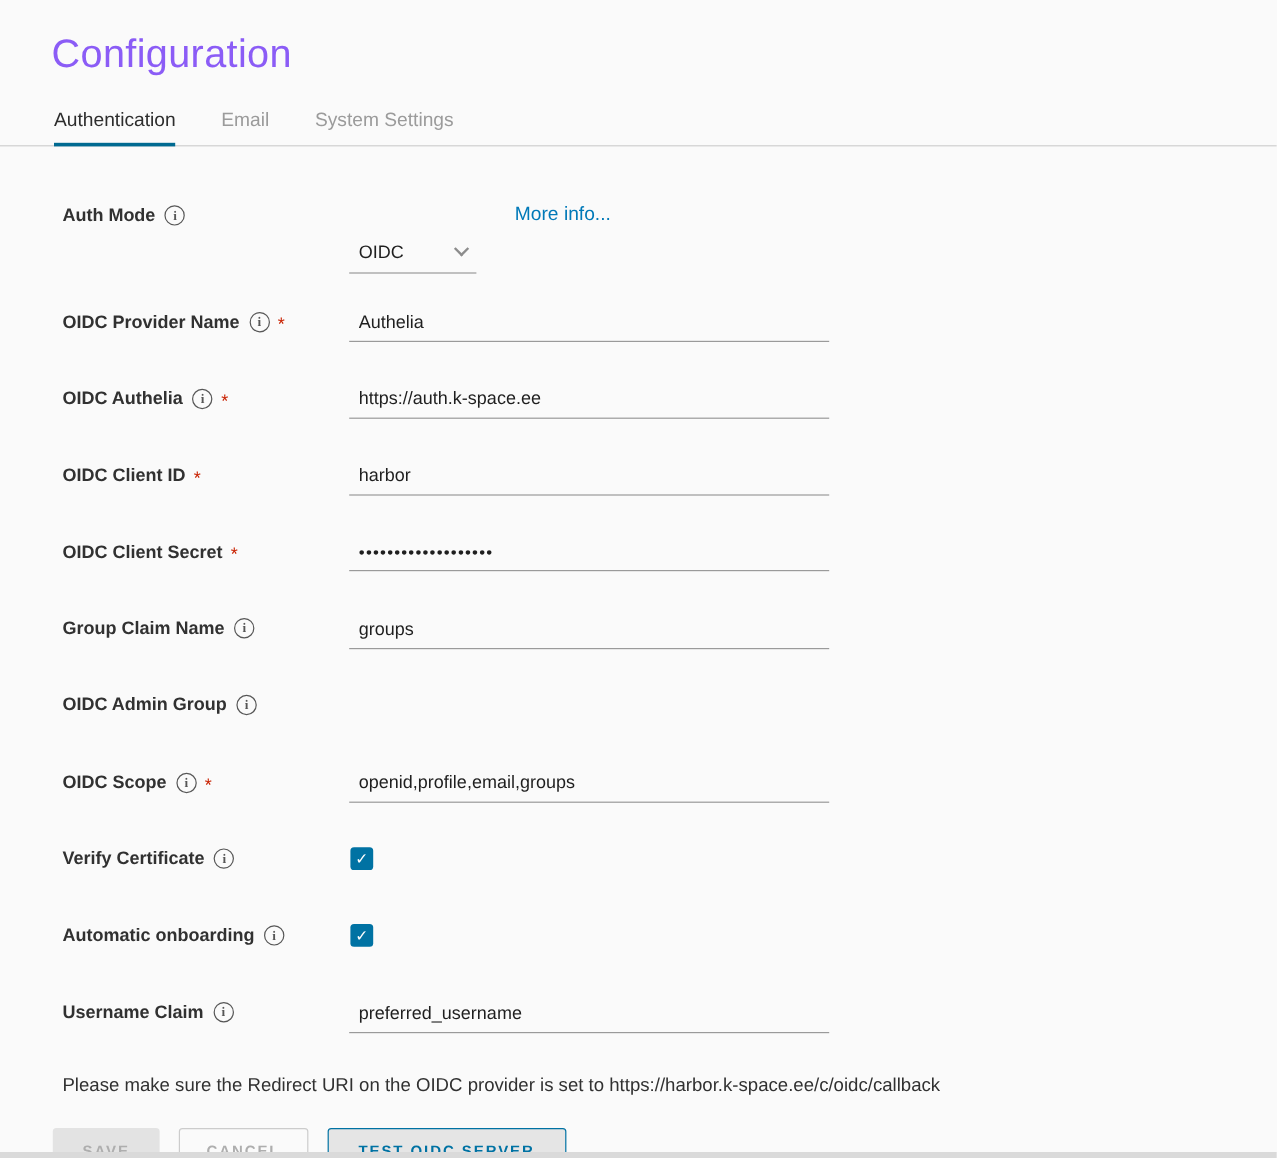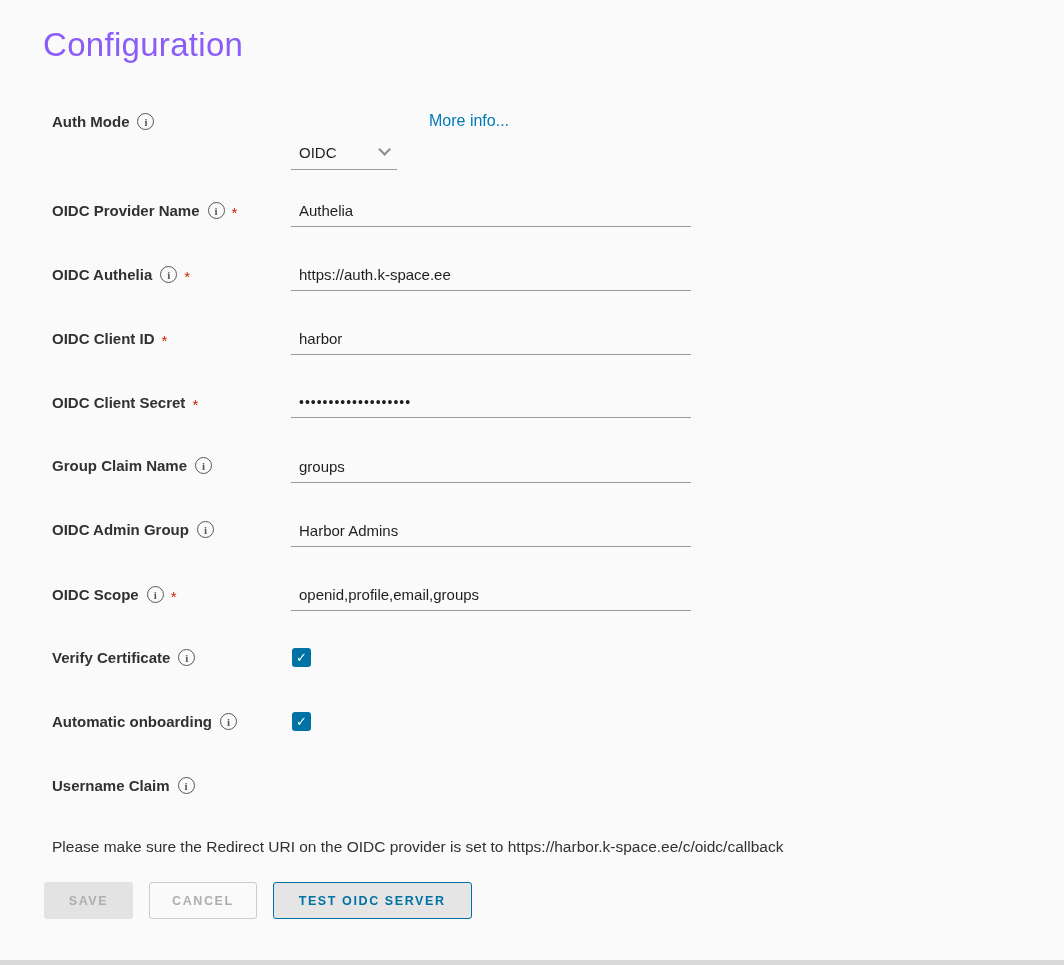--- a/index.html
+++ b/index.html
@@ -199,20 +199,25 @@
     background: #dadada;
   }
 </style>
 </head>
 <body>
 
 <div class="page">
 
   <h1 class="page-title">Configuration</h1>
 
+  <div class="tabbar">
+    <div class="tab active">Authentication</div>
+    <div class="tab">Email</div>
+    <div class="tab">System Settings</div>
+  </div>
 
   <div class="form">
 
     <div class="form-row">
       <div class="label-cell">
         <span class="label-text">Auth Mode</span>
         <span class="info-icon">i</span>
       </div>
       <div class="select-row-controls">
         <div class="select-box">
@@ -273,23 +278,20 @@
       <div class="control-cell">
         <input class="text-input" type="text" value="groups" style="">
       </div>
     </div>
 
     <div class="form-row">
       <div class="label-cell">
         <span class="label-text">OIDC Admin Group</span>
         <span class="info-icon">i</span>
       </div>
-      <div class="control-cell">
-        <input class="text-input" type="text" value="Harbor Admins" style="">
-      </div>
     </div>
 
     <div class="form-row">
       <div class="label-cell">
         <span class="label-text">OIDC Scope</span>
         <span class="info-icon">i</span>
         <span class="required-star">*</span>
       </div>
       <div class="control-cell">
         <input class="text-input" type="text" value="openid,profile,email,groups" style="">
@@ -313,20 +315,23 @@
       </div>
       <div class="control-cell">
         <div class="checkbox">✓</div>
       </div>
     </div>
 
     <div class="form-row">
       <div class="label-cell">
         <span class="label-text">Username Claim</span>
         <span class="info-icon">i</span>
+      </div>
+      <div class="control-cell">
+        <input class="text-input" type="text" value="preferred_username" style="">
       </div>
     </div>
 
   </div>
 
   <p class="redirect-note">Please make sure the Redirect URI on the OIDC provider is set to https://harbor.k-space.ee/c/oidc/callback</p>
 
   <div class="button-row">
     <button class="btn btn-save" disabled="">SAVE</button>
     <button class="btn btn-cancel" disabled="">CANCEL</button>

